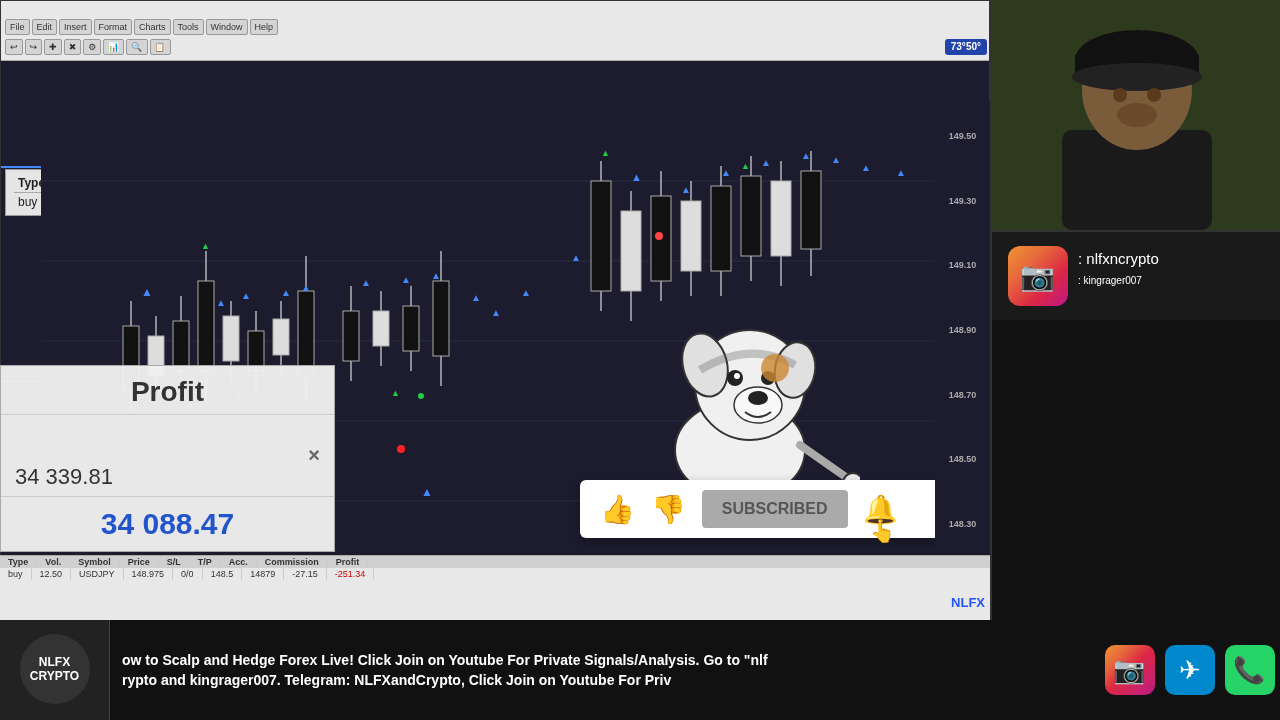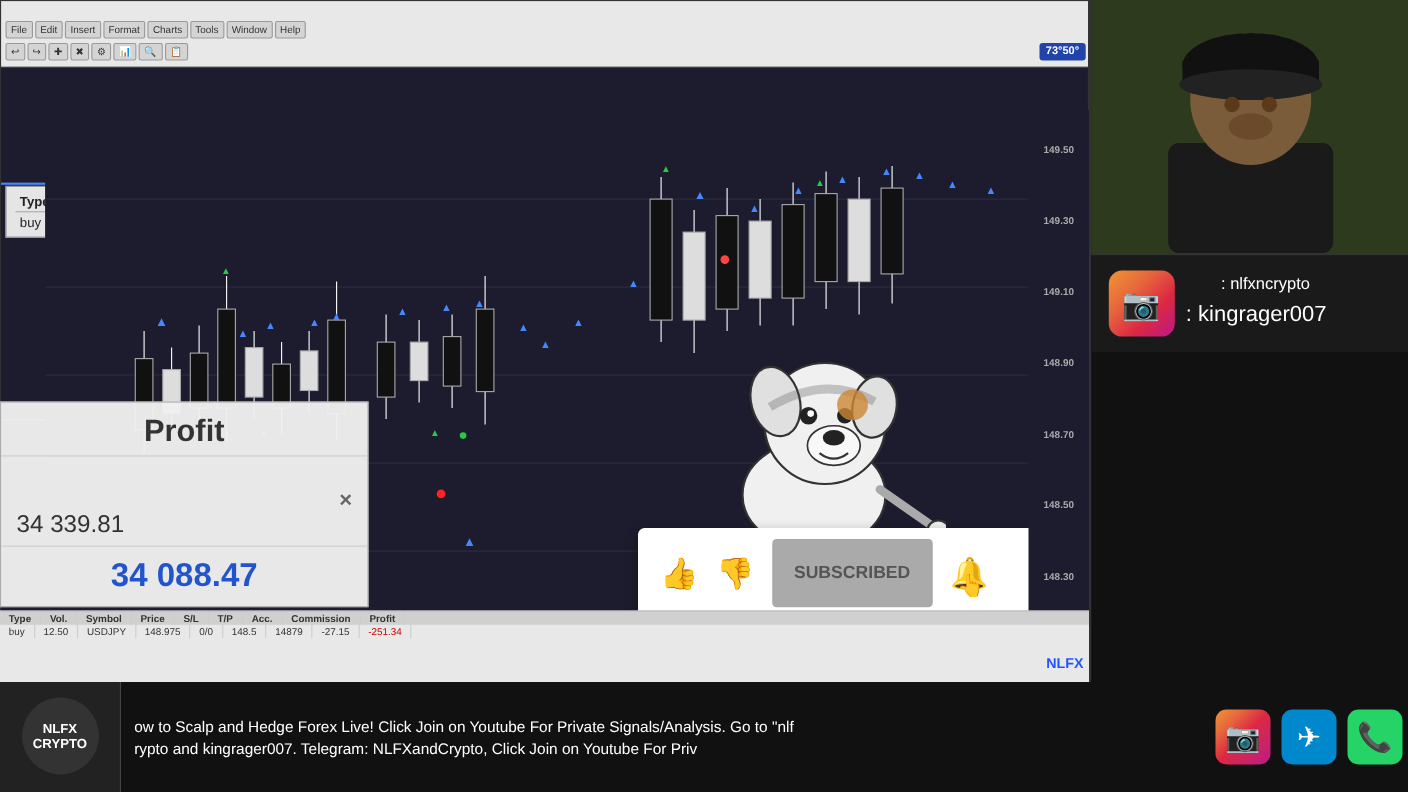--- a/index.html
+++ b/index.html
@@ -237,21 +237,21 @@
     .dislike-btn {
       font-size: 28px;
       color: #777;
       cursor: pointer;
     }
 
     .subscribed-btn {
       background: #aaa;
       color: #555;
       border: none;
-      padding: 22px 20px;
+      padding: 10px 20px;
       border-radius: 4px;
       font-size: 16px;
       font-weight: bold;
       cursor: pointer;
     }
 
     .bell-btn {
       font-size: 28px;
       color: #333;
       cursor: pointer;
@@ -304,20 +304,21 @@
       color: white;
       font-size: 14px;
       padding: 0 12px;
       overflow: hidden;
     }
 
     .ticker-line {
       padding: 2px 0;
       white-space: nowrap;
       overflow: hidden;
+      font-weight: bold;
     }
 
     .social-icons-bottom {
       width: 180px;
       height: 100px;
       display: flex;
       align-items: center;
       justify-content: center;
       gap: 10px;
       background: #111;
@@ -678,22 +679,22 @@
       <circle cx="128" cy="95" r="7" fill="#5a3a1a"></circle>
       <circle cx="162" cy="95" r="7" fill="#5a3a1a"></circle>
       <ellipse cx="145" cy="115" rx="20" ry="12" fill="#6a4a2a"></ellipse>
     </svg>
   </div>
 
   <div class="instagram-block">
     <div style="display:flex; align-items:flex-start; gap:10px;">
       <div style="width:60px; height:60px; background:linear-gradient(135deg,#f09433,#e6683c,#dc2743,#bc1888); border-radius:12px; display:flex; align-items:center; justify-content:center; font-size:28px;">📷</div>
       <div>
-        <div style="color:white; font-size:15px; padding: 4px 0; margin-left: 32px;">: nlfxncrypto</div>
-        <div style="color:white; font-size:20px; padding: 4px 0;">: kingrager007</div>
+        <div style="color:white; font-size:15px; padding: 4px 0;">: nlfxncrypto</div>
+        <div style="color:white; font-size:10px; padding: 4px 0;">: kingrager007</div>
       </div>
     </div>
   </div>
 </div>
 
 <div class="nlfx-label">NLFX</div>
 
 <div class="bottom-bar">
   <div class="logo-block">
     <div class="logo-circle">

